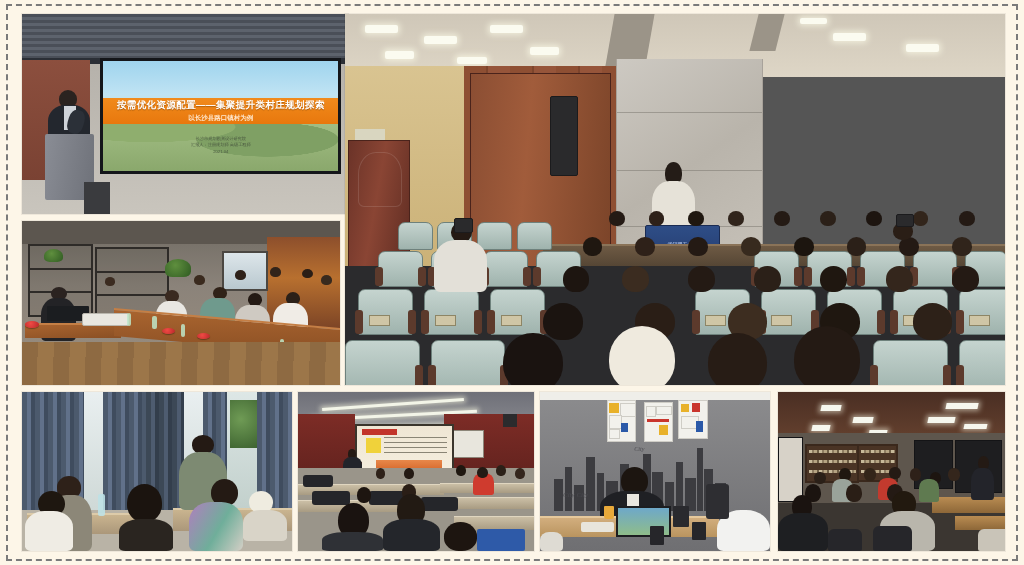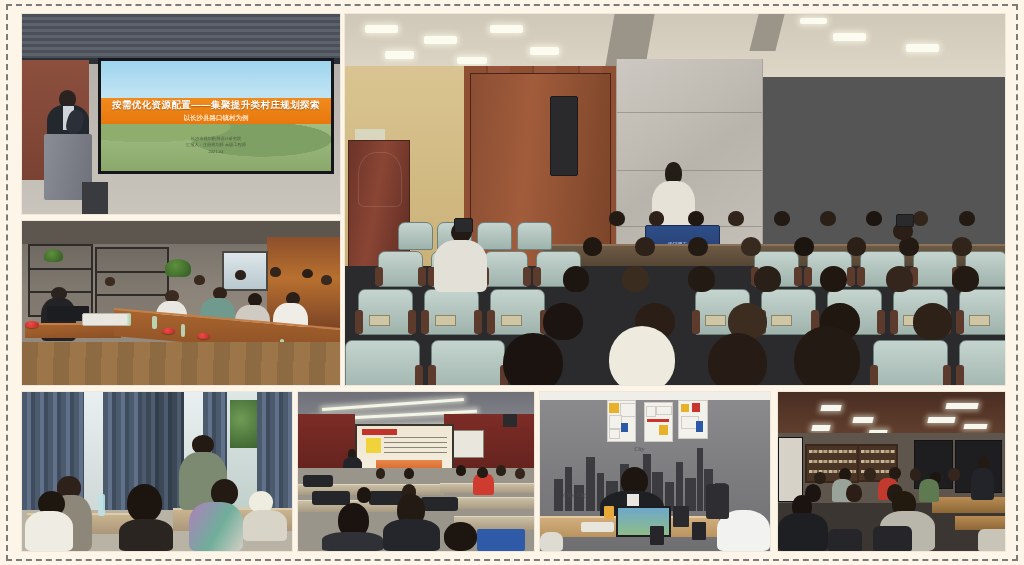--- a/index.html
+++ b/index.html
@@ -191,21 +191,21 @@
   #p7 .table{position:absolute;background:linear-gradient(180deg,#b98c52,#8d6738);}
   #p7 .chair{position:absolute;background:#26262a;border-radius:6px 6px 2px 2px;}
 </style>
 </head>
 <body>
 
 <div id="collage">
 
   <div class="dashed-frame"></div>
 
-  <div class="photo" id="p1" style="left:22px;top:14px;width:318px;height:200px;">
+  <div class="photo" id="p1" style="left:22px;top:14px;width:318px;height:200px;padding-left:8px;">
     <div class="scene">
       <div class="room-ceiling"></div>
       <div class="ceil-edge"></div>
       <div class="backwall"></div>
       <div class="brickwall"></div>
 
       <div class="screen">
         <div class="slide-hills"></div>
         <div class="band">
           <div class="t1">按需优化资源配置——集聚提升类村庄规划探索</div>

